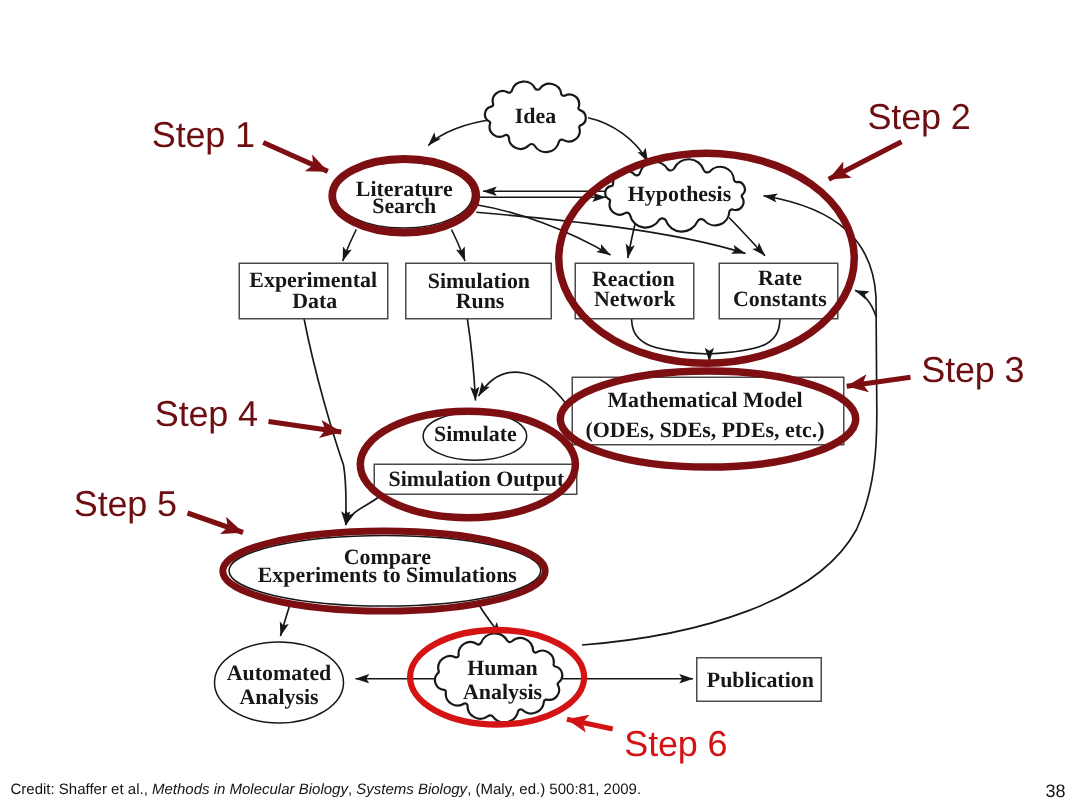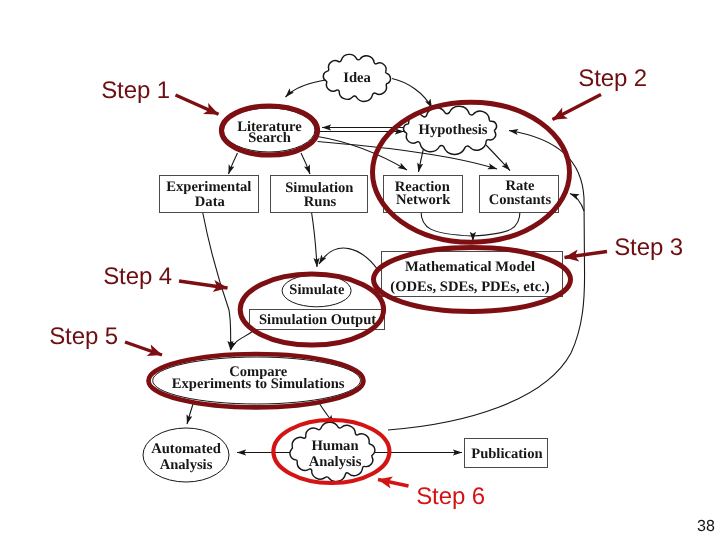--- a/index.html
+++ b/index.html
@@ -4,21 +4,21 @@
 <style>
   html,body{margin:0;padding:0;background:#ffffff;}
   body{width:720px;height:540px;overflow:hidden;position:relative;-webkit-font-smoothing:antialiased;text-rendering:geometricPrecision;
        font-family:"Liberation Sans",sans-serif;}
   #slide{position:absolute;left:0;top:0;width:720px;height:540px;background:#ffffff;}
   svg#diagram{position:absolute;left:0;top:0;}
   .credit{position:absolute;left:7px;top:521px;font-family:"Liberation Sans",sans-serif;
           font-size:10px;line-height:11px;color:#141414;white-space:nowrap;}
   .credit .it{font-style:italic;}
   .pageno{position:absolute;left:697px;top:520px;font-family:"Liberation Sans",sans-serif;
-          font-size:16px;line-height:14px;color:#141414;}
+          font-size:12px;line-height:14px;color:#141414;}
   .nodetext{font-family:"Liberation Serif",serif;font-weight:bold;fill:#171717;font-size:14.6px;}
   .steplbl{font-family:"Liberation Sans",sans-serif;font-weight:400;font-size:24px;
            letter-spacing:-0.1px;}
   .thin{fill:#ffffff;stroke:#171717;stroke-width:1;}
   .cloud{fill:#ffffff;stroke:#171717;stroke-width:1.45;}
   .boxline{fill:#ffffff;stroke:#4a4a4a;stroke-width:1;}
 </style>
 </head>
 <body>
 
@@ -130,15 +130,16 @@
   <g class="steplbl">
     <text x="101.2" y="97.8" fill="#6d0f12">Step 1</text>
     <text x="578.3" y="86.3" fill="#6d0f12">Step 2</text>
     <text x="614.2" y="254.5" fill="#6d0f12">Step 3</text>
     <text x="103.2" y="284.2" fill="#6d0f12">Step 4</text>
     <text x="49.2" y="343.8" fill="#6d0f12">Step 5</text>
     <text x="416.2" y="503.8" fill="#d41414">Step 6</text>
   </g>
 </svg>
 
+<div class="credit"><span>Credit: Shaffer et al., </span><span class="it">Methods in Molecular Biology</span><span>, </span><span class="it">Systems Biology</span><span>, (Maly, ed.) 500:81, 2009.</span></div>
 <div class="pageno">38</div>
 
 </div>
 
 </body></html>

